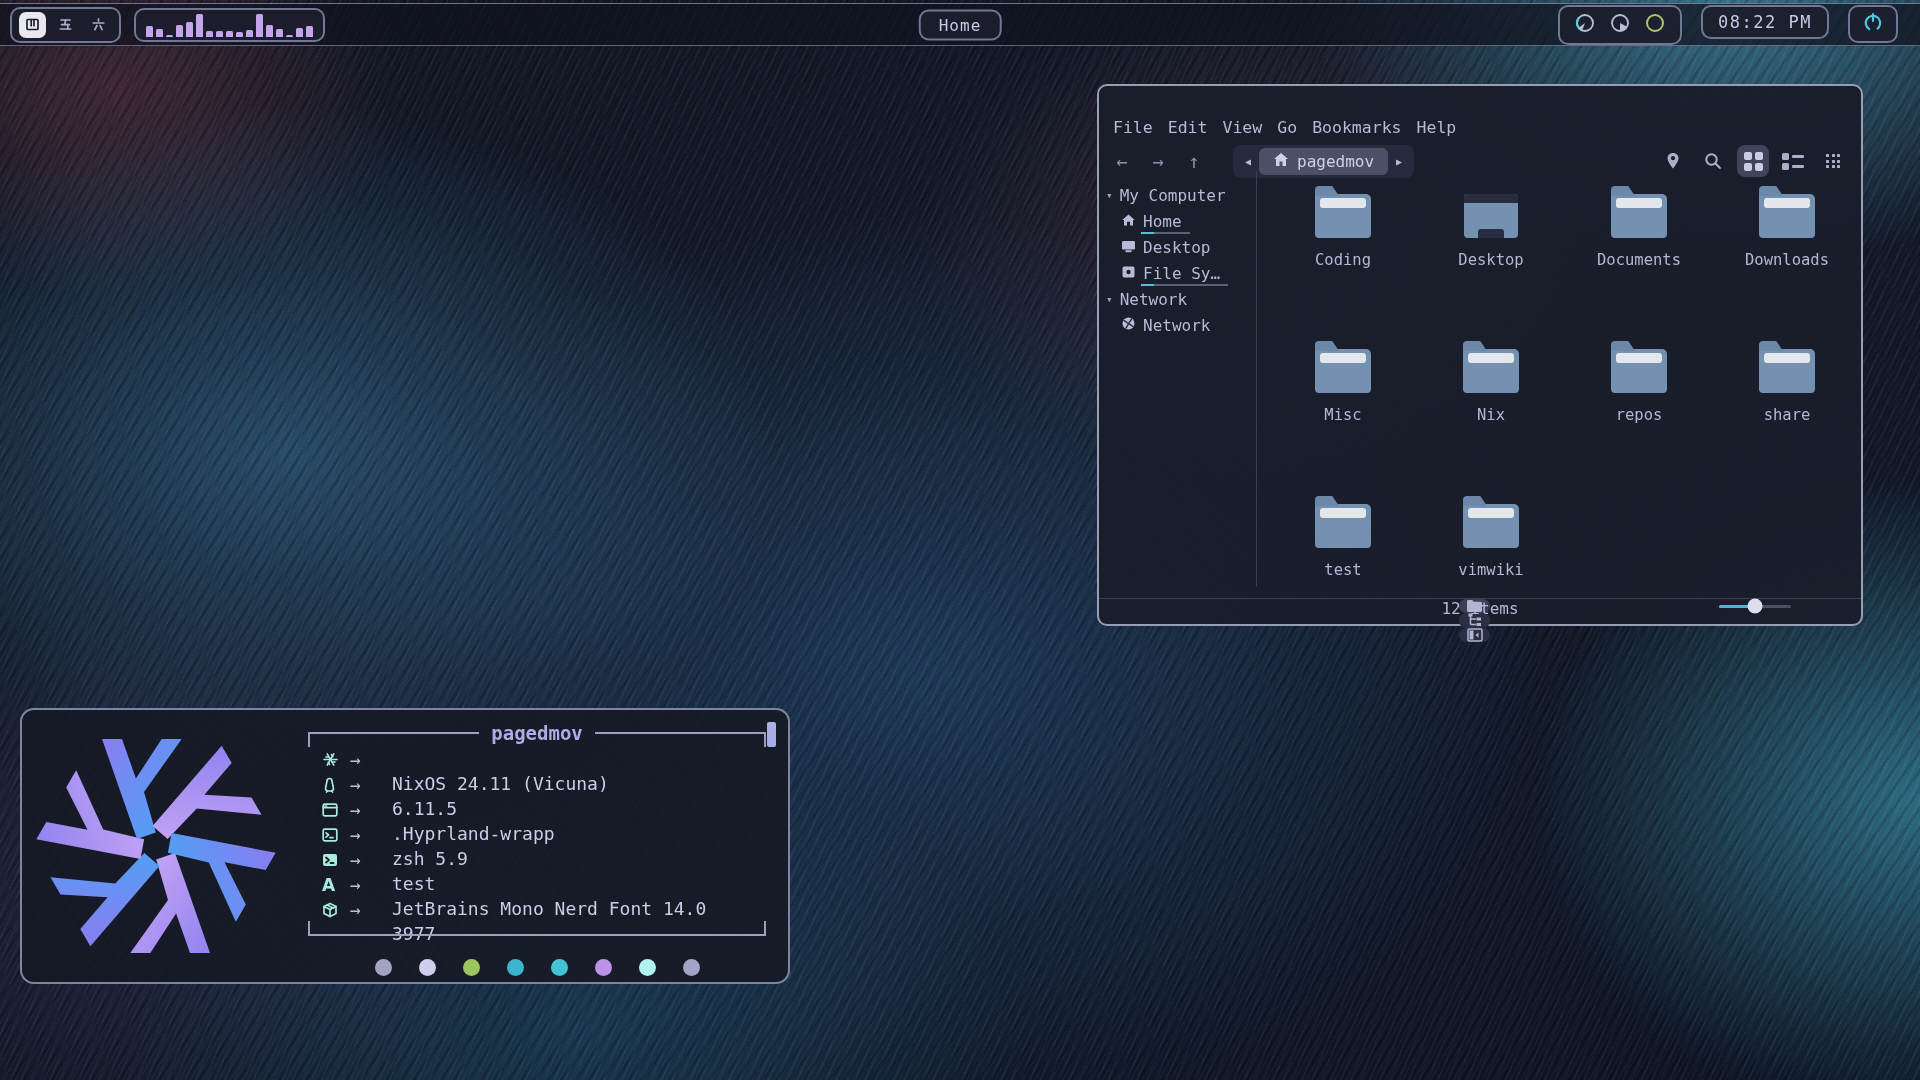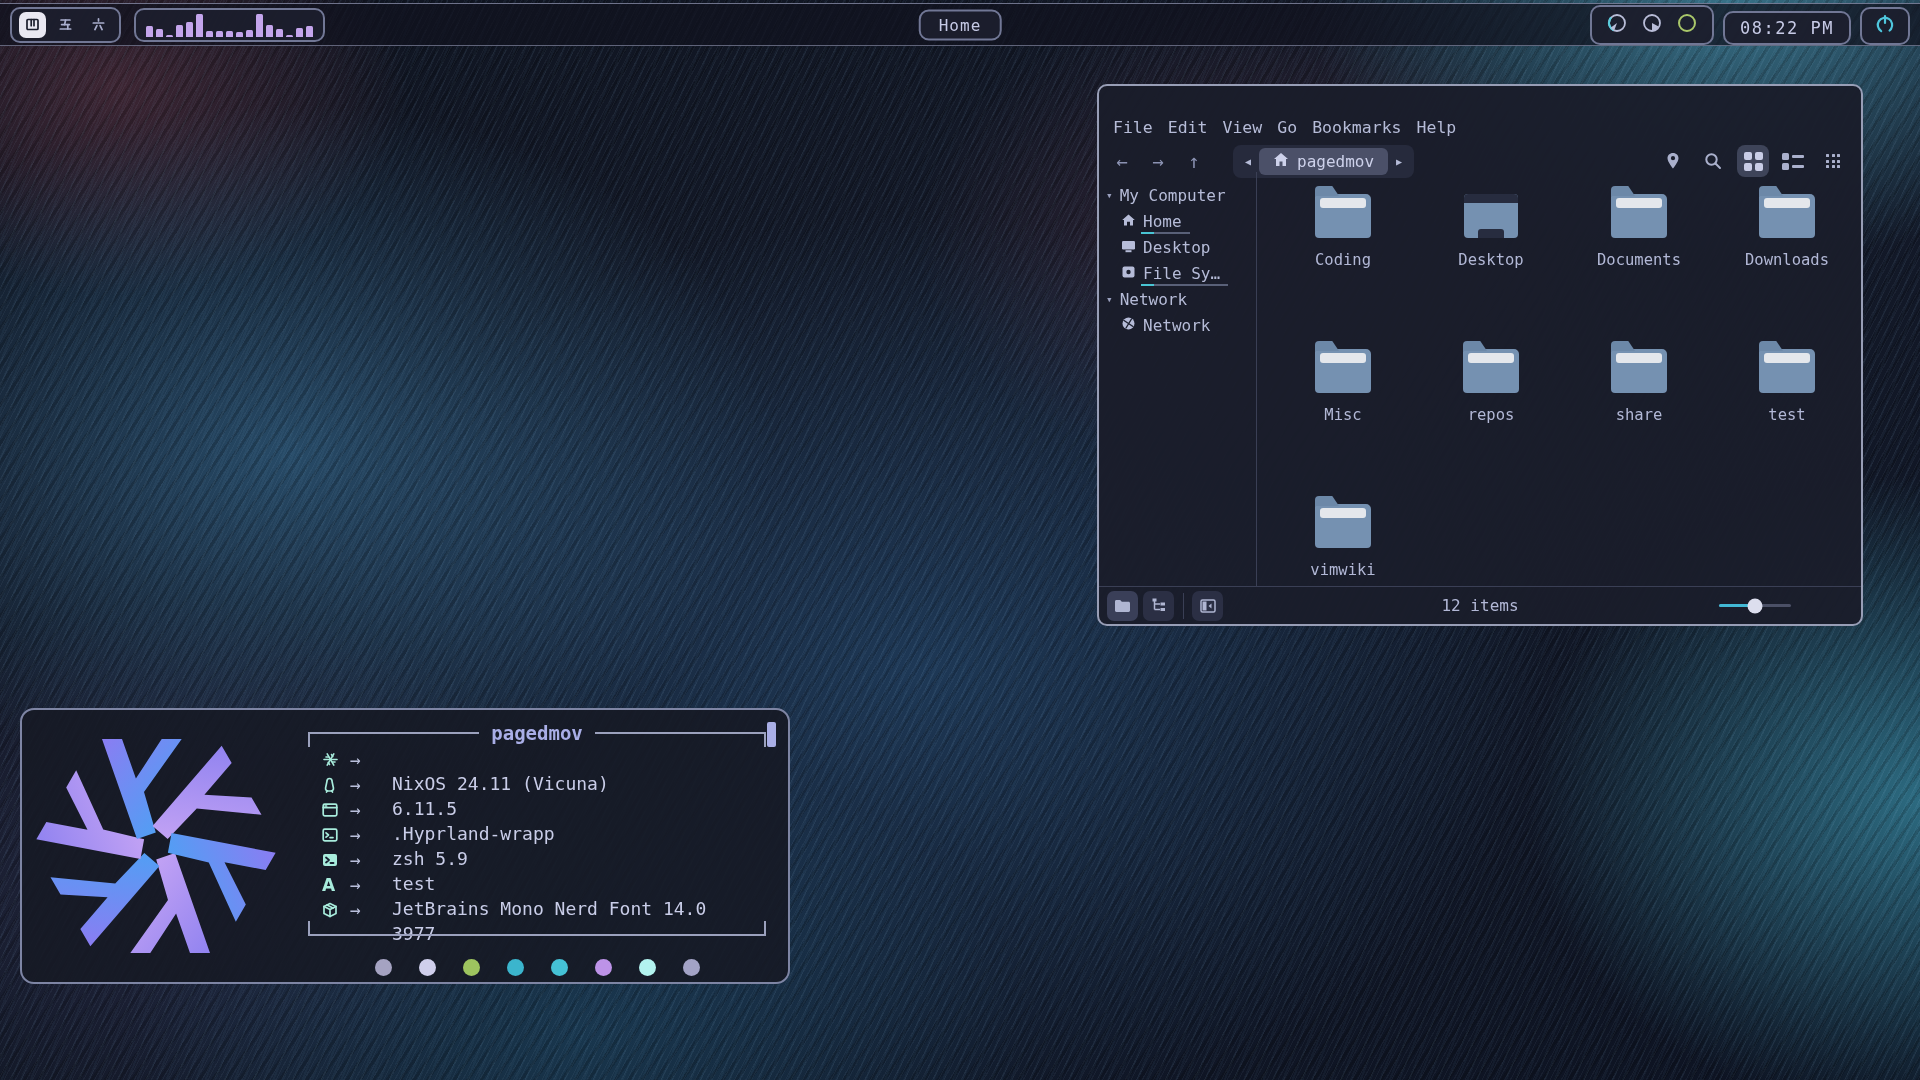--- a/index.html
+++ b/index.html
@@ -37,21 +37,21 @@
   }
   .ws-pill { margin-left:10px; padding:3px 7px; gap:6px; }
   .ws-btn { width:27px; height:26px; border-radius:7px; display:flex; align-items:center; justify-content:center; color:#a9aecd; }
   .ws-btn.active { background:#e9e8f2; color:#1b1e2d; }
   .ws-btn svg { display:block; }
   .viz-pill { margin-left:13px; padding:4px 10px; height:34px; }
   .viz { display:flex; align-items:flex-end; gap:3px; height:24px; }
   .viz i { display:block; width:7px; background:#c4a5ec; border-radius:1.5px 1.5px 0 0; }
   .bar-center { position:absolute; left:50%; top:50%; transform:translate(-50%,-50%); }
   .home-pill { padding:4px 18px; color:#c6cae6; font-size:16px; letter-spacing:1px; }
-  .bar-right { margin-left:auto; display:flex; align-items:flex-end; gap:9px; margin-right:10px; }
+  .bar-right { margin-left:auto; display:flex; align-items:flex-start; gap:19px; margin-right:22px; }
   .gauge-pill { padding:5px 14px; gap:13px; }
   .time-pill { padding:5px 15px; color:#c6cae6; font-size:17px; letter-spacing:1.5px; }
   .power-pill { padding:4px 12px; }
   
   .fm {
     position:absolute; left:1097px; top:84px; width:766px; height:542px;
     background:rgba(26,29,43,0.96);
     border:2px solid #989eb6; border-radius:10px;
     color:#b6bcd8; font-size:16px;
   }
@@ -84,21 +84,21 @@
   .fm-files { position:relative; flex:1; display:grid; grid-template-columns:repeat(4,148px); grid-auto-rows:155px; padding:10px 0 0 12px; align-content:start; }
   .file-item { display:flex; flex-direction:column; align-items:center; }
   .file-label { margin-top:13px; font-size:15.5px; color:#b2b8d6; }
   .ico-folder { position:relative; width:56px; height:44px; margin-top:12px; background:#7591b1; border-radius:3px 5px 4px 4px; }
   .ico-folder::before { content:''; position:absolute; top:-8px; left:0; width:24px; height:10px; background:#6c88a8;
       clip-path:polygon(0 0, 72% 0, 100% 100%, 0 100%); border-radius:4px 0 0 0; }
   .ico-folder::after { content:''; position:absolute; top:4px; left:5px; right:5px; height:10px; background:#e4e7ec; border-radius:3px; }
   .ico-display { position:relative; width:54px; height:44px; margin-top:12px; background:#7591b1; border-radius:4px; overflow:hidden; }
   .ico-display::before { content:''; position:absolute; top:0; left:0; right:0; height:9px; background:#272c3f; }
   .ico-display::after { content:''; position:absolute; bottom:0; left:50%; transform:translateX(-50%); width:26px; height:9px; background:#272c3f; border-radius:3px 3px 0 0; }
-  .fm-status { position:absolute; left:0; right:0; bottom:0; height:38px; border-top:1px solid #3a3f55; display:flex; align-items:center; padding:0 14px 0 8px; }
+  .fm-status { position:absolute; left:0; right:0; bottom:0; height:26px; border-top:1px solid #3a3f55; display:flex; align-items:center; padding:0 14px 0 8px;flex-direction:column; }
   .st-btn { width:31px; height:30px; border-radius:7px; background:#2b2f44; display:flex; align-items:center; justify-content:center; color:#b0b6d2; margin-right:5px; }
   .st-btn.active { background:#3a3f58; }
   .st-sep { width:1px; height:26px; background:#3a3f55; margin:0 8px 0 4px; }
   .st-count { position:absolute; left:50%; transform:translateX(-50%); font-size:16px; color:#b2b8d6; }
   .slider { position:absolute; right:70px; width:72px; height:14px; display:flex; align-items:center; }
   .slider .track { position:relative; width:100%; height:3px; background:#4b5066; border-radius:2px; }
   .slider .fill { position:absolute; left:0; top:0; bottom:0; width:50%; background:#42b8d4; border-radius:2px; }
   .slider .knob { position:absolute; left:50%; top:50%; transform:translate(-50%,-50%); width:15px; height:15px; border-radius:50%; background:#dcdeee; }
   
   .term {
@@ -343,20 +343,24 @@
         <div class="file-item">
     <span class="ico-folder"></span>
     <span class="file-label">Downloads</span>
   </div>
         <div class="file-item">
     <span class="ico-folder"></span>
     <span class="file-label">Misc</span>
   </div>
         <div class="file-item">
     <span class="ico-folder"></span>
+    <span class="file-label">Nix</span>
+  </div>
+        <div class="file-item">
+    <span class="ico-folder"></span>
     <span class="file-label">repos</span>
   </div>
         <div class="file-item">
     <span class="ico-folder"></span>
     <span class="file-label">share</span>
   </div>
         <div class="file-item">
     <span class="ico-folder"></span>
     <span class="file-label">test</span>
   </div>

